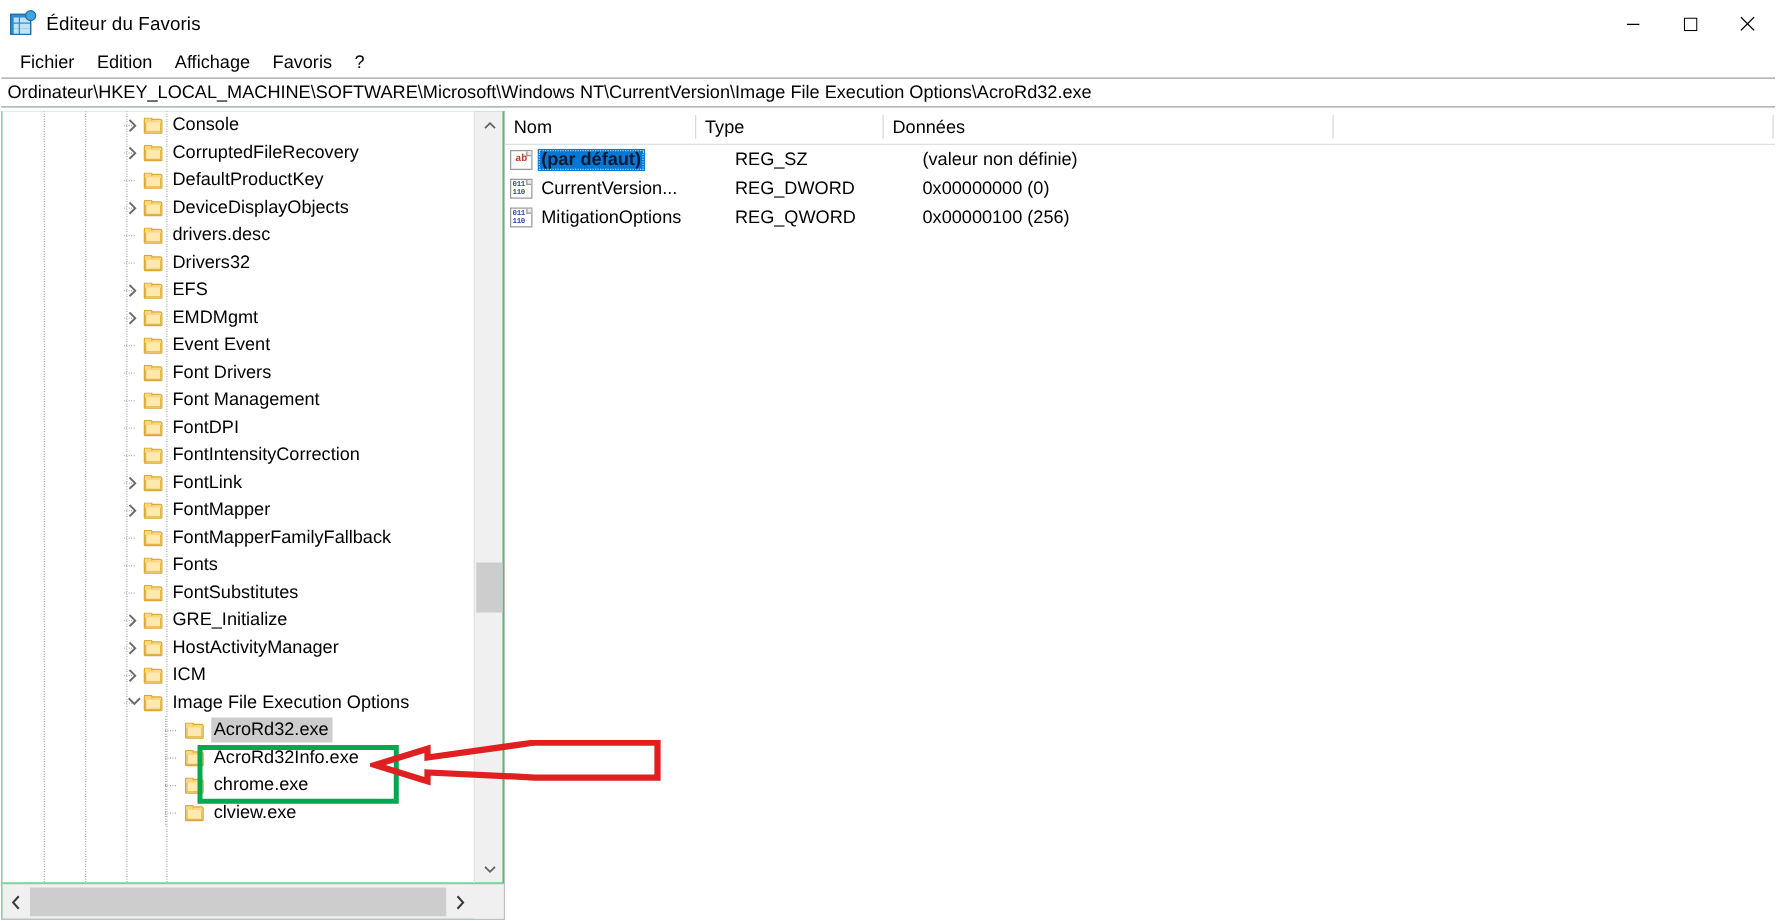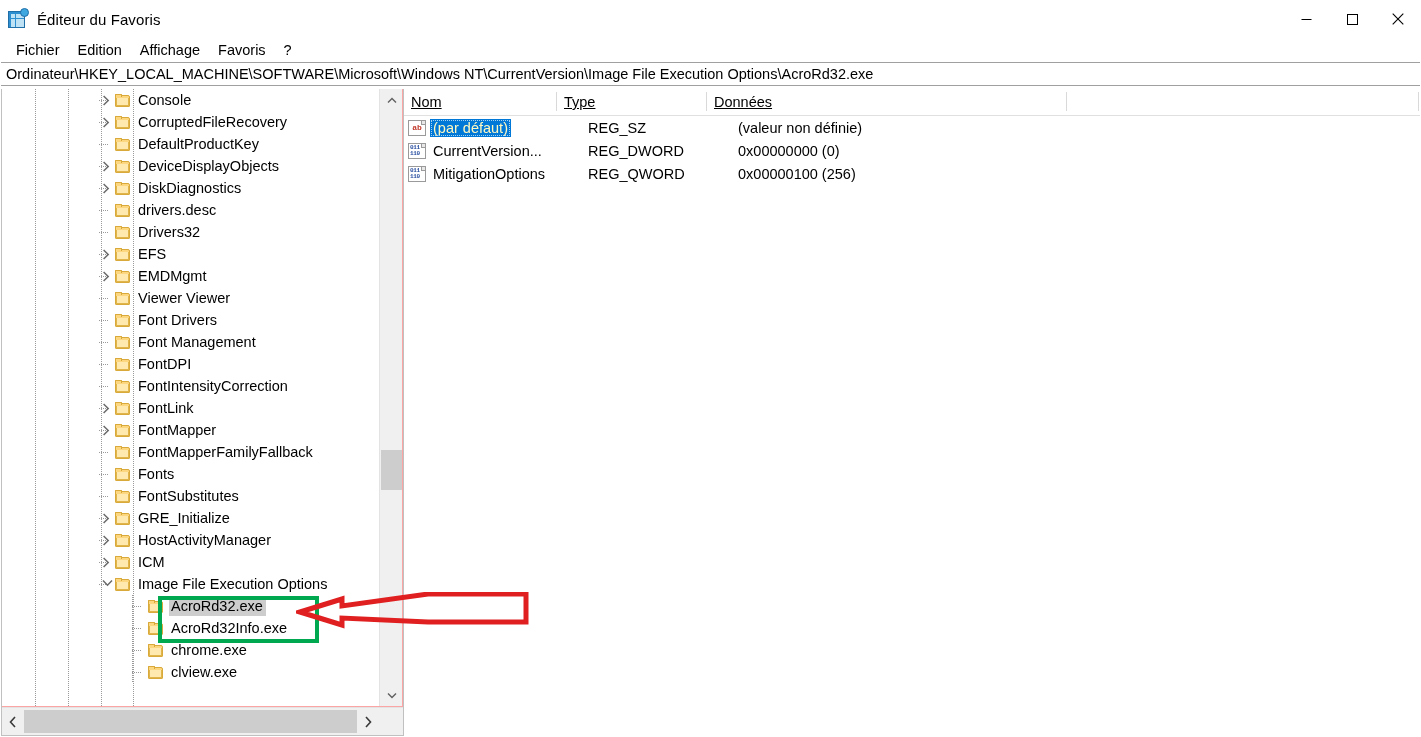--- a/index.html
+++ b/index.html
@@ -125,21 +125,21 @@
     width: 1419px;
     height: 647px;
     display: flex;
     box-sizing: border-box;
   }
 
   .tree-pane {
     width: 403px;
     height: 647px;
     position: relative;
-    background: #fca5a5;
+    background: #22c55e;
     border: 1px solid #c0c0c0;
     border-top: none;
     box-sizing: border-box;
   }
   .tree-clip {
     position: absolute;
     left: 0; top: 0;
     width: 378px;
     height: 617px;
     overflow: hidden;
@@ -306,21 +306,20 @@
   }
   .col {
     position: relative;
     display: flex;
     align-items: center;
     padding-left: 7px;
     font-size: 14.5px;
     color: #000;
     box-sizing: border-box;
     cursor: default;
-    text-decoration: underline;
   }
   .col::after {
     content: "";
     position: absolute;
     right: 0; top: 3px;
     width: 1px; height: 19px;
     background: #d9d9d9;
   }
   .col.c1 { width: 153px; }
   .col.c2 { width: 150px; }
@@ -385,23 +384,24 @@
     white-space: nowrap;
     overflow: hidden;
   }
   .cell-name span {
     padding: 1px 3px;
     display: inline-block;
     line-height: 16px;
   }
   .list-row.selected .cell-name span {
     background: #0078d7;
-    color: #fef9c3;
+    color: #0f172a;
     outline: 1px dotted #a8d3f0;
     outline-offset: -2px;
+    font-weight: bold;
   }
   .cell-type {
     width: 150px;
     padding-left: 7px;
     box-sizing: border-box;
     white-space: nowrap;
   }
   .cell-data {
     padding-left: 7px;
     box-sizing: border-box;
@@ -528,34 +528,20 @@
             </div>
             <div class="folder">
               <div class="back"></div>
               <div class="tab"></div>
               <div class="face"></div>
             </div>
             <span class="label">DeviceDisplayObjects</span>
           </div>
           <div class="tree-row">
             <div class="stub" style="left: 97px;"></div>
-            <div class="chev" style="margin-left: 97px;">
-              <svg width="8" height="11" viewBox="0 0 8 11">
-                <polyline points="1.6,1 6.2,5.5 1.6,10" fill="none" stroke="#6a6a6a" stroke-width="1.5"></polyline>
-              </svg>
-            </div>
-            <div class="folder">
-              <div class="back"></div>
-              <div class="tab"></div>
-              <div class="face"></div>
-            </div>
-            <span class="label">DiskDiagnostics</span>
-          </div>
-          <div class="tree-row">
-            <div class="stub" style="left: 97px;"></div>
             <div class="chev" style="margin-left: 97px;"></div>
             <div class="folder">
               <div class="back"></div>
               <div class="tab"></div>
               <div class="face"></div>
             </div>
             <span class="label">drivers.desc</span>
           </div>
           <div class="tree-row">
             <div class="stub" style="left: 97px;"></div>
@@ -596,21 +582,21 @@
             <span class="label">EMDMgmt</span>
           </div>
           <div class="tree-row">
             <div class="stub" style="left: 97px;"></div>
             <div class="chev" style="margin-left: 97px;"></div>
             <div class="folder">
               <div class="back"></div>
               <div class="tab"></div>
               <div class="face"></div>
             </div>
-            <span class="label">Viewer Viewer</span>
+            <span class="label">Event Event</span>
           </div>
           <div class="tree-row">
             <div class="stub" style="left: 97px;"></div>
             <div class="chev" style="margin-left: 97px;"></div>
             <div class="folder">
               <div class="back"></div>
               <div class="tab"></div>
               <div class="face"></div>
             </div>
             <span class="label">Font Drivers</span>

